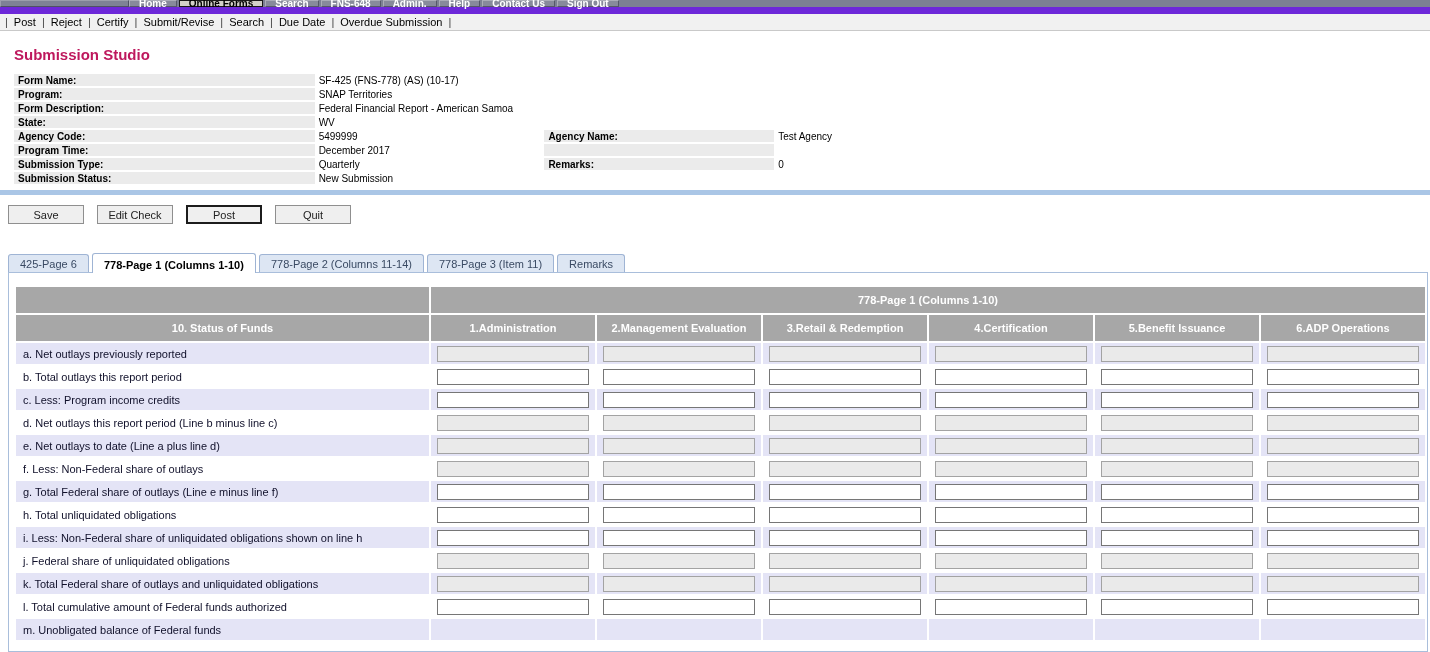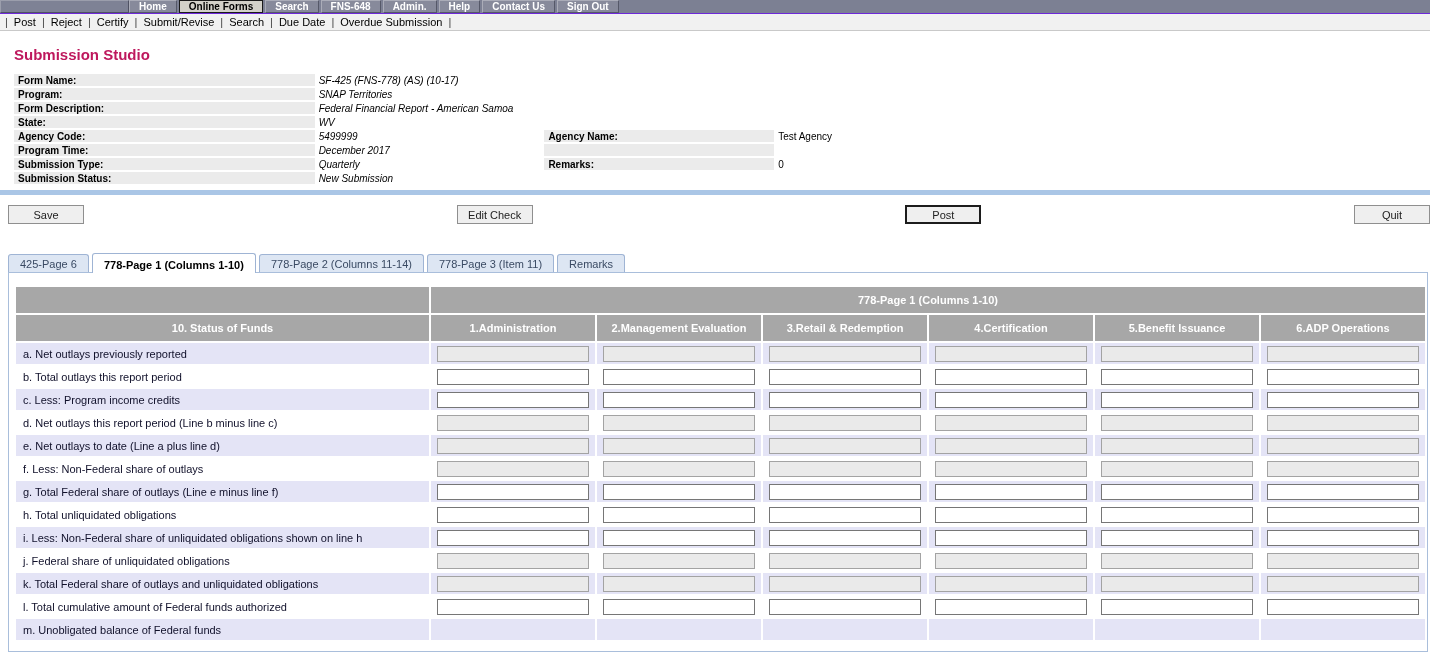--- a/index.html
+++ b/index.html
@@ -6,21 +6,21 @@
   html,body { margin:0; padding:0; }
   body {
     width:1430px; height:652px; overflow:hidden;
     background:#fff;
     font-family:"Liberation Sans", sans-serif;
     font-size:11px; color:#000;
   }
 
   
   .topbar {
-    height:14px; background:#7c8093; border-bottom:1px solid #6d28d9;
+    height:14px; background:#7c8093; border-bottom:7px solid #6d28d9;
     display:flex; align-items:stretch;
   }
   .topbar-spacer {
     width:129px; background:#7e8295;
     border:1px solid; border-color:#9b9eac #4f5263 #4f5263 #9b9eac;
   }
   .nav-btn {
     font-size:10px; font-weight:bold; color:#fff; background:#878a9b;
     border:1px solid; border-color:#aaacb8 #555868 #555868 #aaacb8;
     padding:0 9px; display:flex; align-items:center; margin-right:2px;
@@ -44,29 +44,29 @@
     margin:15px 0 9px 14px;
   }
 
   
   table.details {
     margin-left:14px; border-collapse:separate; border-spacing:0 2px;
     font-size:10px; width:990px; table-layout:fixed;
   }
   table.details td { height:12px; padding:0 4px; white-space:nowrap; vertical-align:middle; }
   td.d-label  { background:#ebebeb; font-weight:bold; width:116px; }
-  td.d-value  { padding-left:12px; width:266px;font-style:italic; }
+  td.d-value  { padding-left:12px; width:266px; }
   td.d-label2 { background:#ebebeb; font-weight:bold; width:93px; }
   td.d-value2 { padding-left:12px; }
 
   
   .blue-bar { height:5px; background:#aac6e6; margin-top:4px; }
 
   
-  .toolbar { margin:10px 0 18px 8px; display:flex; gap:13px;justify-content:space-between; }
+  .toolbar { margin:10px 0 18px 8px; display:flex; gap:13px; }
   .tb-btn {
     width:76px; height:19px; background:#efefef; border:1px solid #8f8f8f;
     font-family:inherit; font-size:11px; color:#222; cursor:pointer; padding:0;
   }
   .tb-btn.default { border:2px solid #1c1c1c; }
 
   
   .tabstrip { margin:27px 0 0 8px; display:flex; align-items:flex-end; height:21px; }
   .tab {
     background:#dde6f3; border:1px solid #9fb4d4; border-bottom:none;

